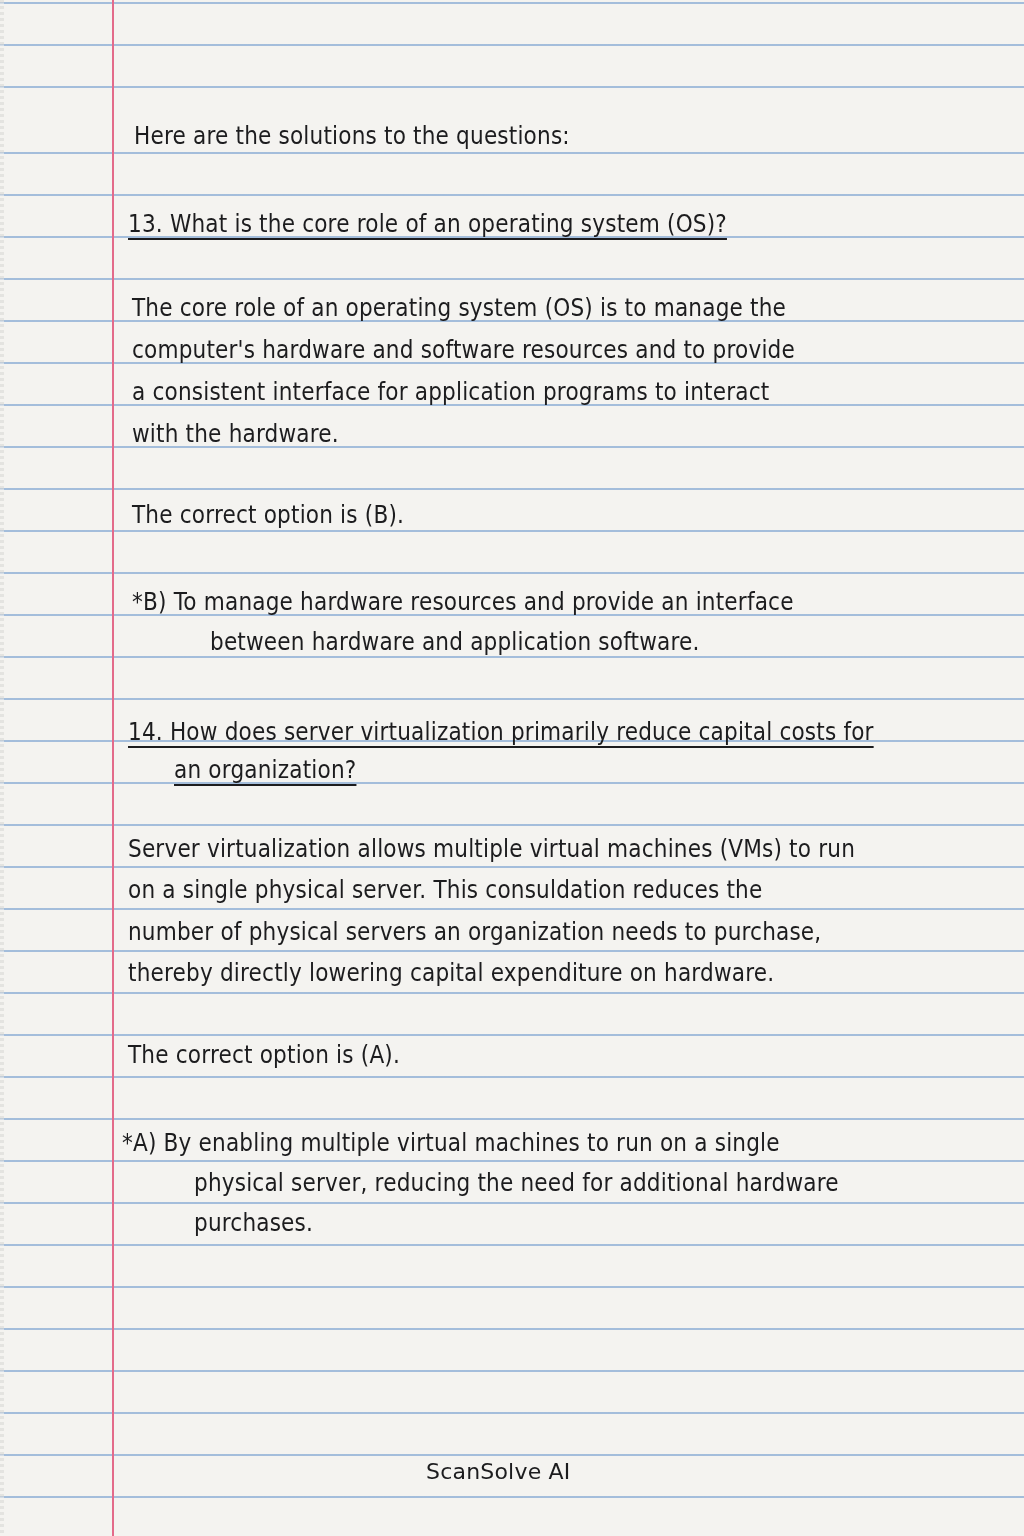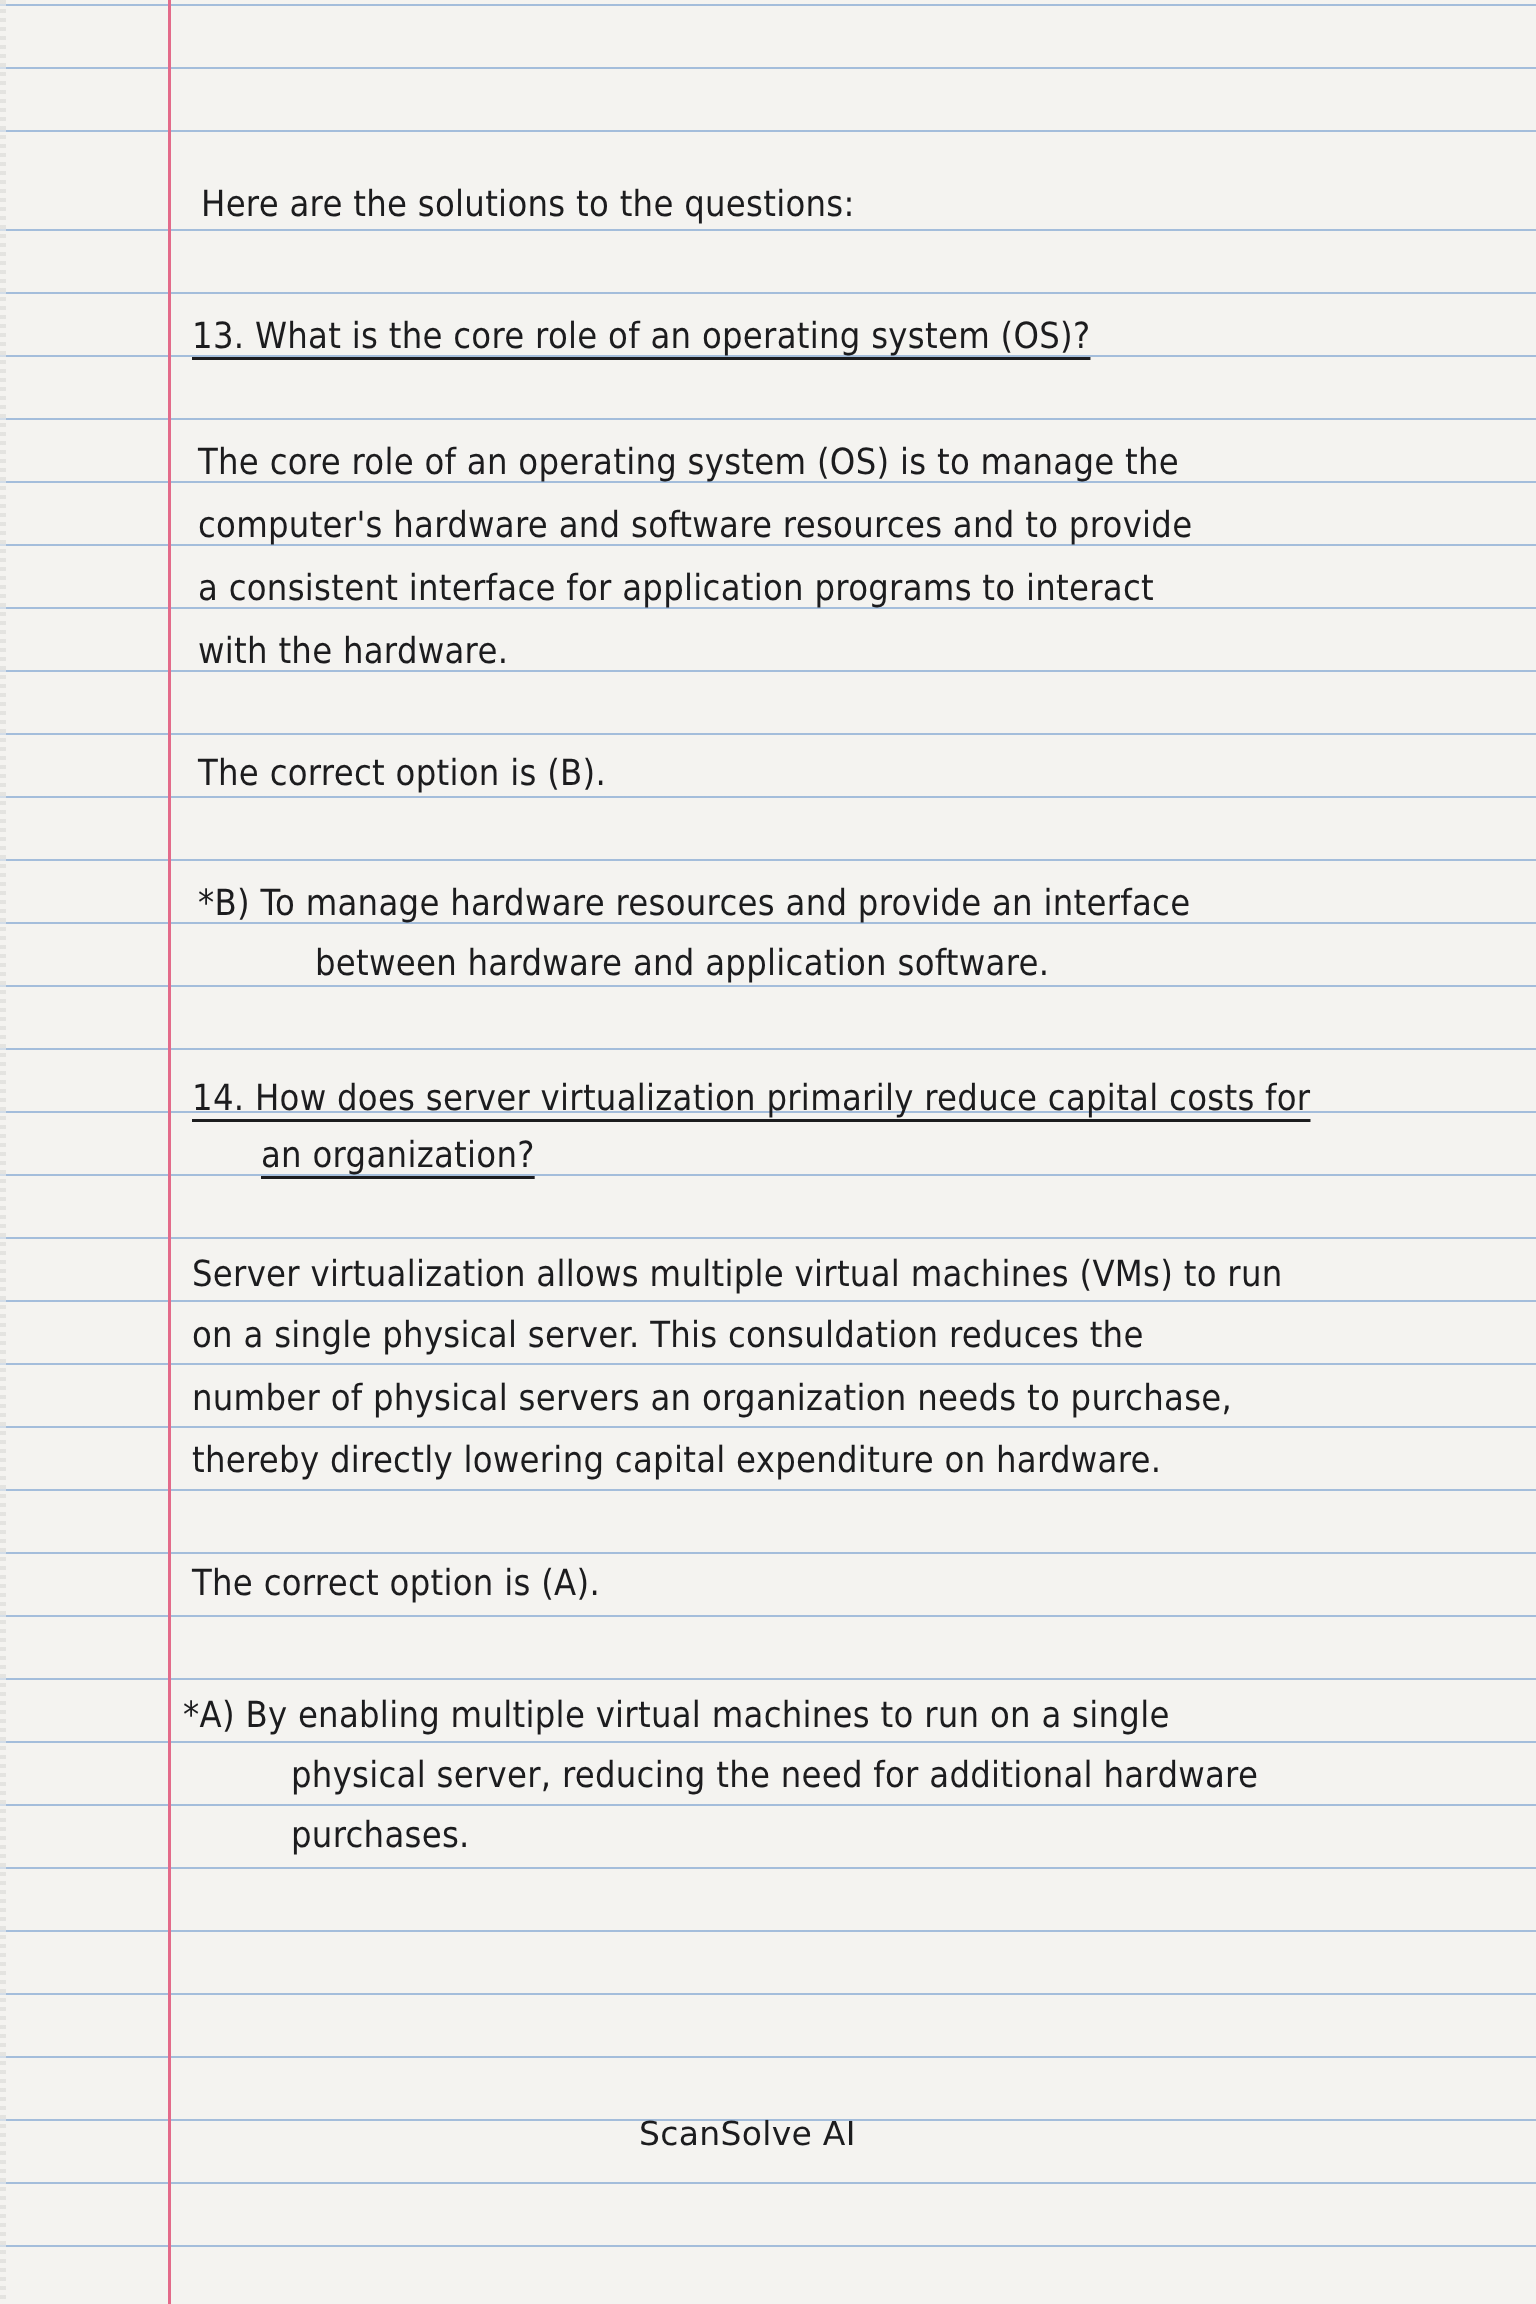--- a/index.html
+++ b/index.html
@@ -54,20 +54,21 @@
     line-height: 1;
   }
   .ul {
     text-decoration: underline;
     text-underline-offset: 6px;
     text-decoration-thickness: 1.5px;
   }
   .footer {
     font-size: 22px;
     transform: none;
+    margin-top: 48px;
   }
 </style>
 </head>
 <body>
 
 <div class="paper"></div>
 <div class="left-edge"></div>
 <div class="margin-line"></div>
 
 <div class="hw" style="left:134px; top:124px;">Here are the solutions to the questions:</div>

